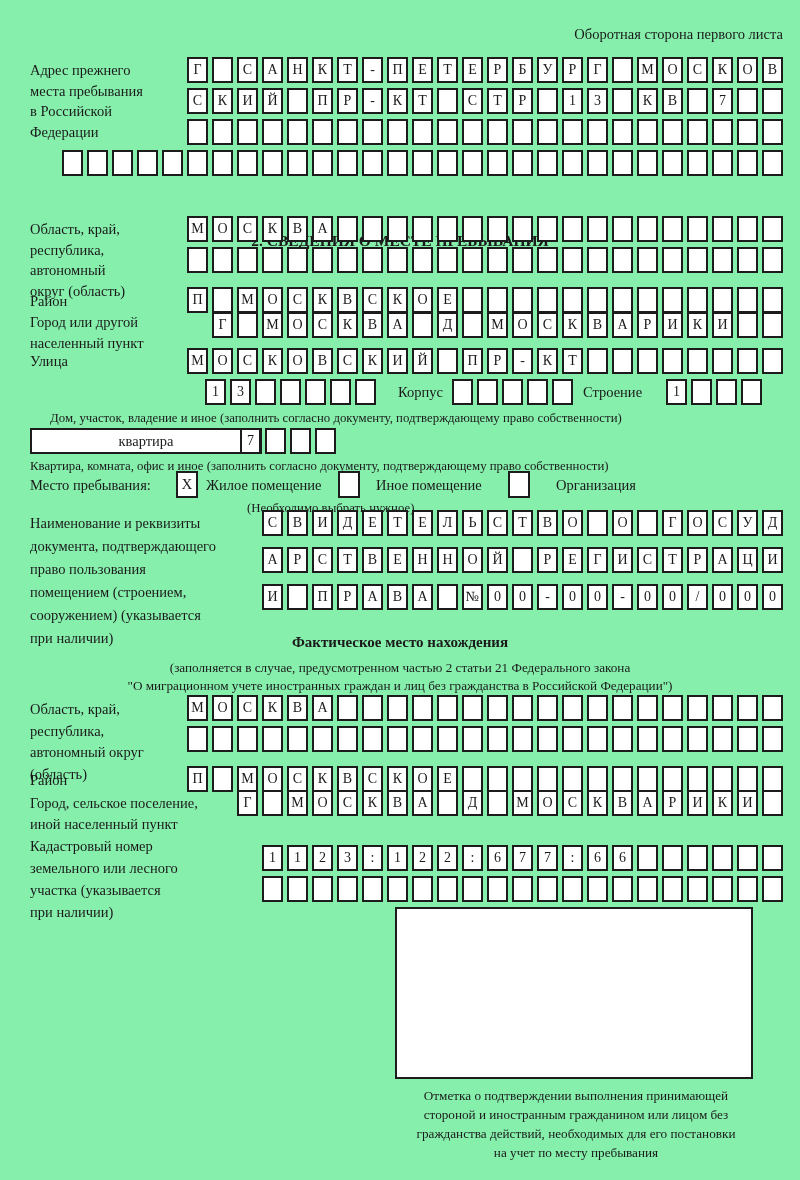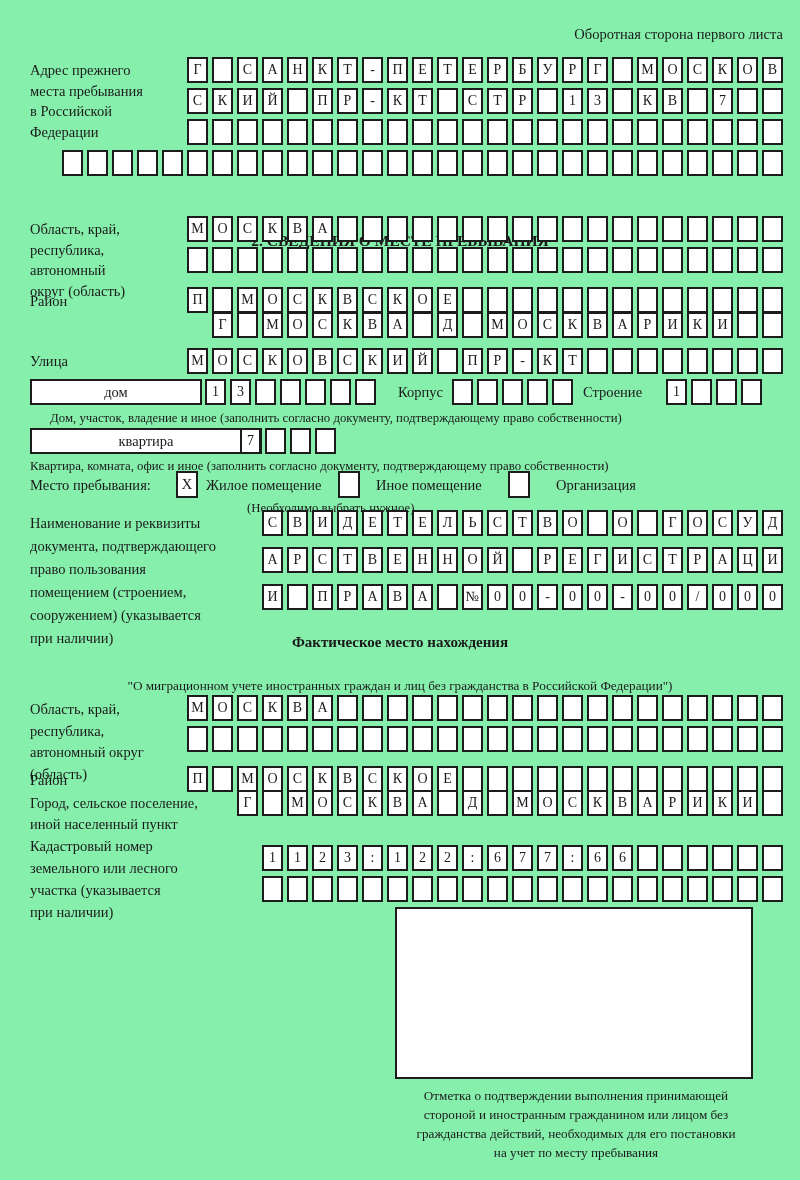--- a/index.html
+++ b/index.html
@@ -232,20 +232,22 @@
       <span class="cb"></span>
       <span class="cb"></span>
       <span class="cb"></span>
       <span class="cb"></span>
       <span class="cb"></span>
       <span class="cb"></span>
       <span class="cb"></span>
       <span class="cb"></span>
     </div>
 
+  <div class="abs lbl" style="top:312px;left:30px;width:150px;">Город или другой
+населенный пункт</div>
   <div class="abs grid" style="top:312px;right:38px;">
       <span class="cb">Г</span>
       <span class="cb"></span>
       <span class="cb">М</span>
       <span class="cb">О</span>
       <span class="cb">С</span>
       <span class="cb">К</span>
       <span class="cb">В</span>
       <span class="cb">А</span>
       <span class="cb"></span>
@@ -286,21 +288,20 @@
       <span class="cb"></span>
       <span class="cb"></span>
       <span class="cb"></span>
       <span class="cb"></span>
       <span class="cb"></span>
       <span class="cb"></span>
       <span class="cb"></span>
       <span class="cb"></span>
     </div>
 
-  <div class="abs widebox" style="top:379px;left:30px;width:172px;">дом</div>
   <div class="abs grid" style="top:379px;left:205px;">
       <span class="cb">1</span>
       <span class="cb">3</span>
       <span class="cb"></span>
       <span class="cb"></span>
       <span class="cb"></span>
       <span class="cb"></span>
       <span class="cb"></span>
     </div>
   <div class="abs lbl" style="top:382px;left:398px;">Корпус</div>
@@ -408,20 +409,21 @@
       <span class="cb">-</span>
       <span class="cb">0</span>
       <span class="cb">0</span>
       <span class="cb">/</span>
       <span class="cb">0</span>
       <span class="cb">0</span>
       <span class="cb">0</span>
     </div>
 
   <div class="abs bold center" style="top:634px;font-size:15px;">Фактическое место нахождения</div>
+  <div class="abs note center" style="top:659px;font-size:13.2px;">(заполняется в случае, предусмотренном частью 2 статьи 21 Федерального закона</div>
   <div class="abs note center" style="top:677px;font-size:13.2px;">"О миграционном учете иностранных граждан и лиц без гражданства в Российской Федерации")</div>
 
   <div class="abs lbl" style="top:699px;left:30px;width:150px;line-height:21.5px;">Область, край,
 республика,
 автономный округ
 (область)</div>
   <div class="abs grid" style="top:695px;right:38px;">
       <span class="cb">М</span>
       <span class="cb">О</span>
       <span class="cb">С</span>

